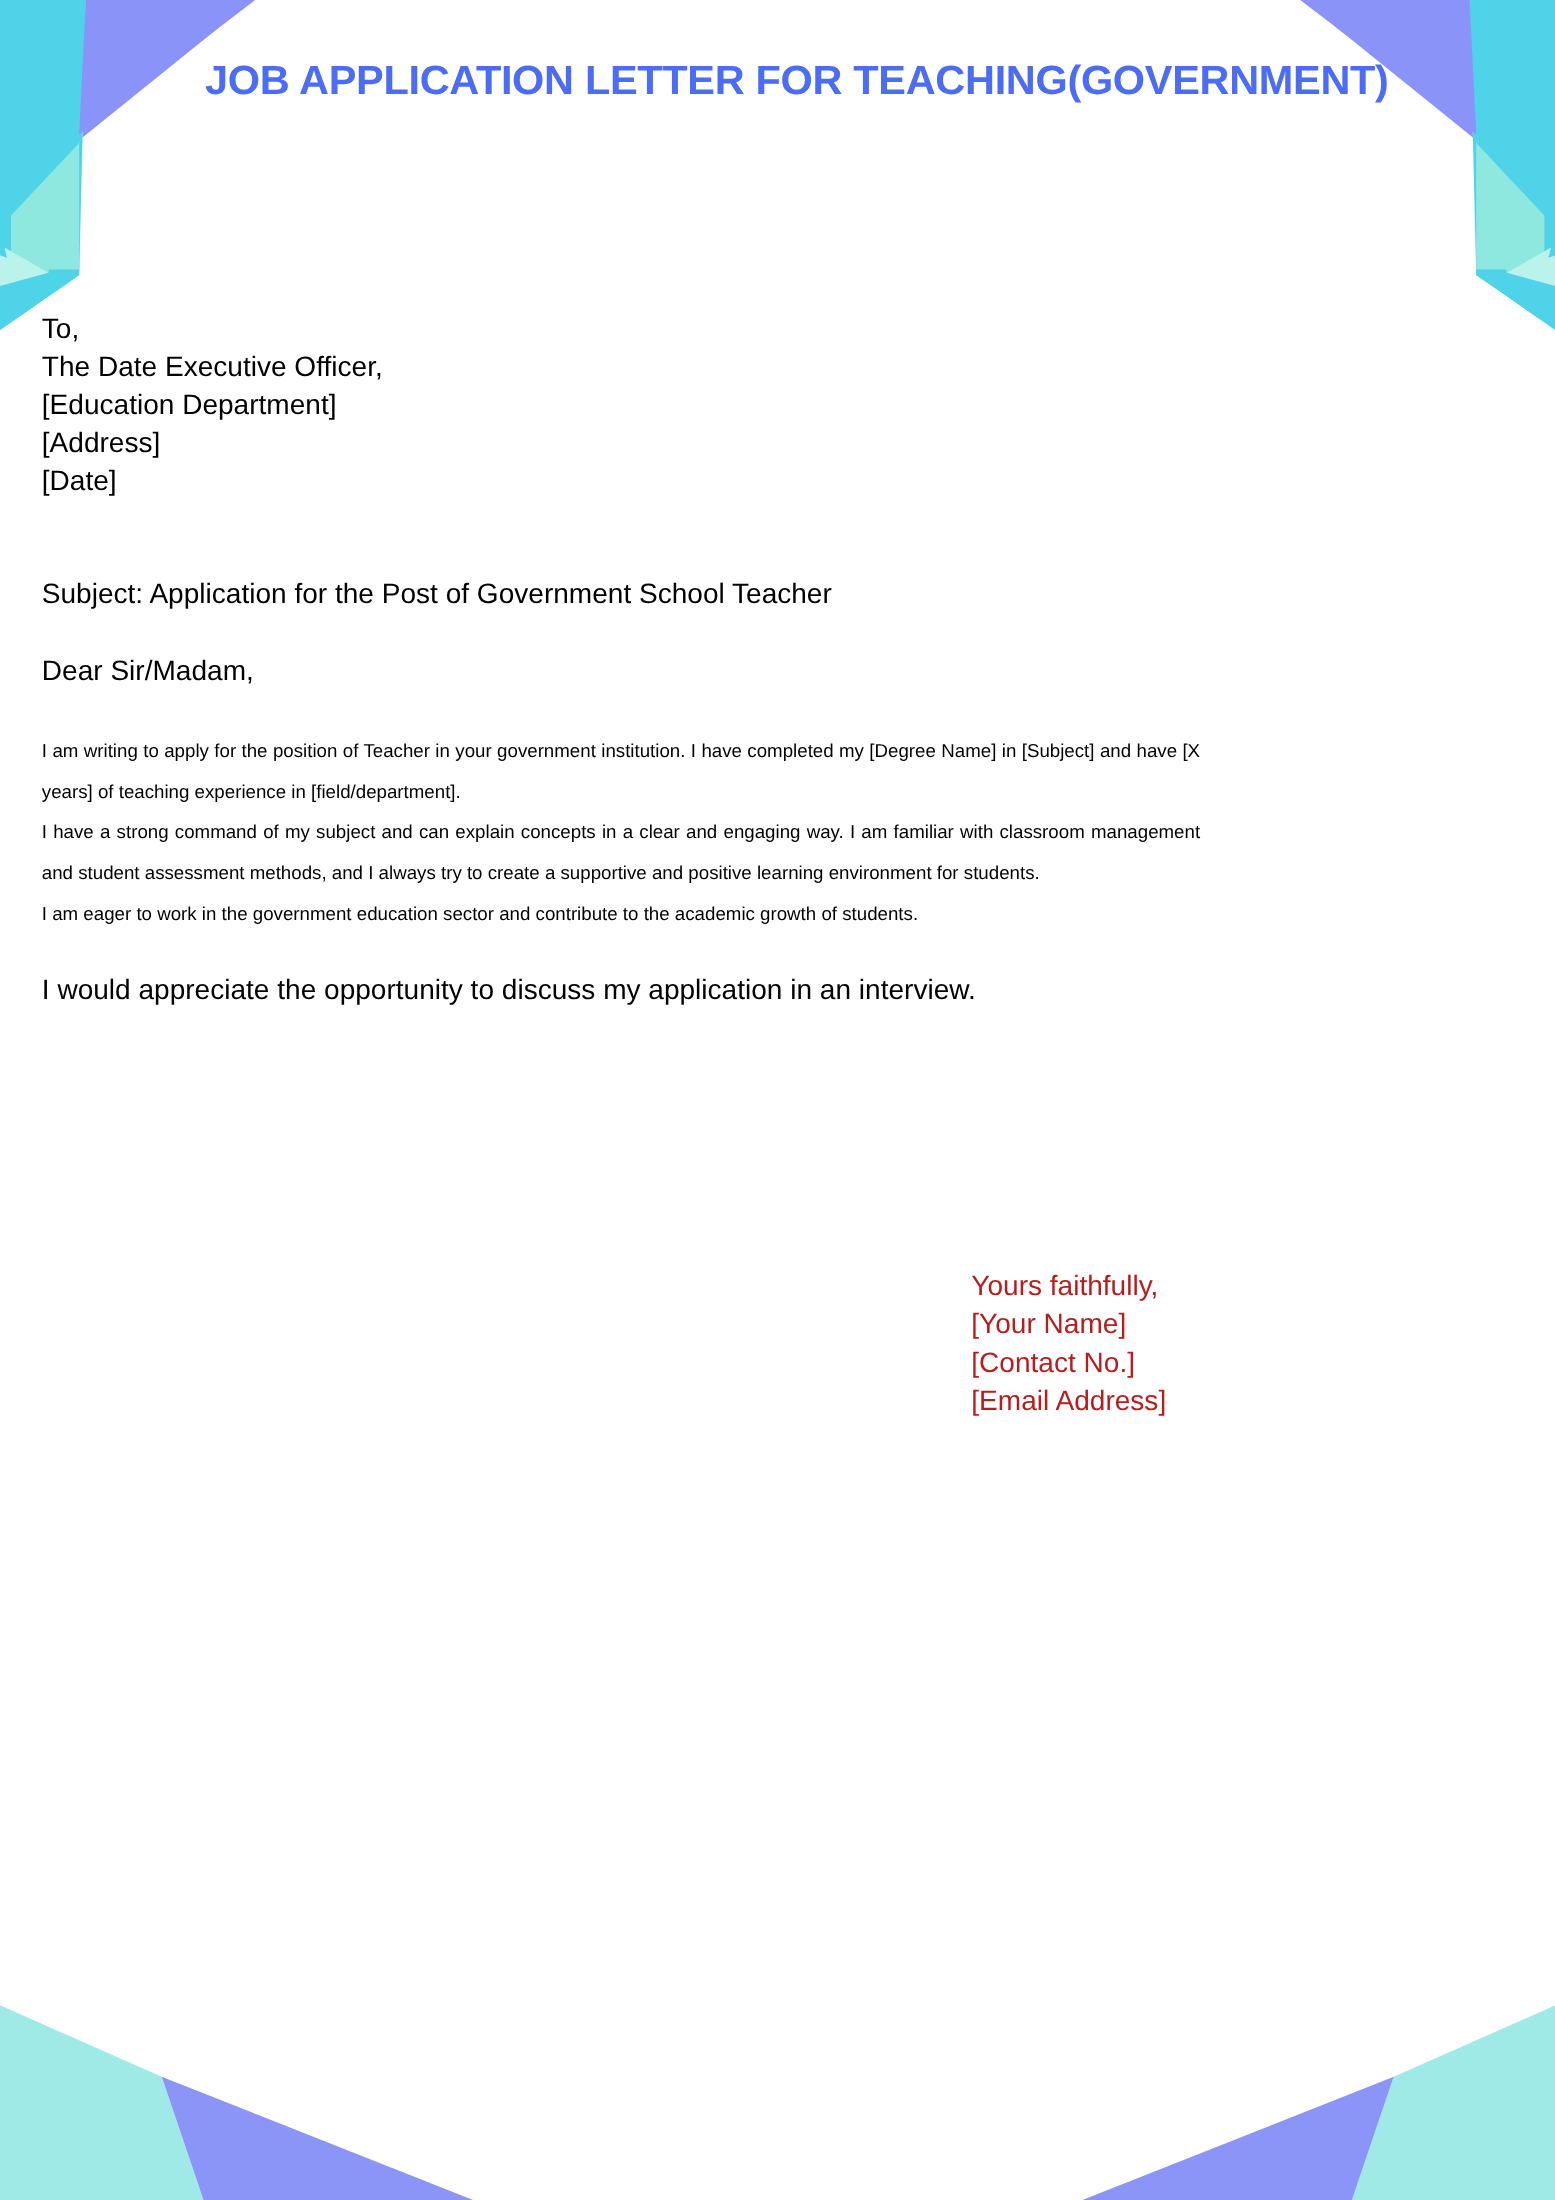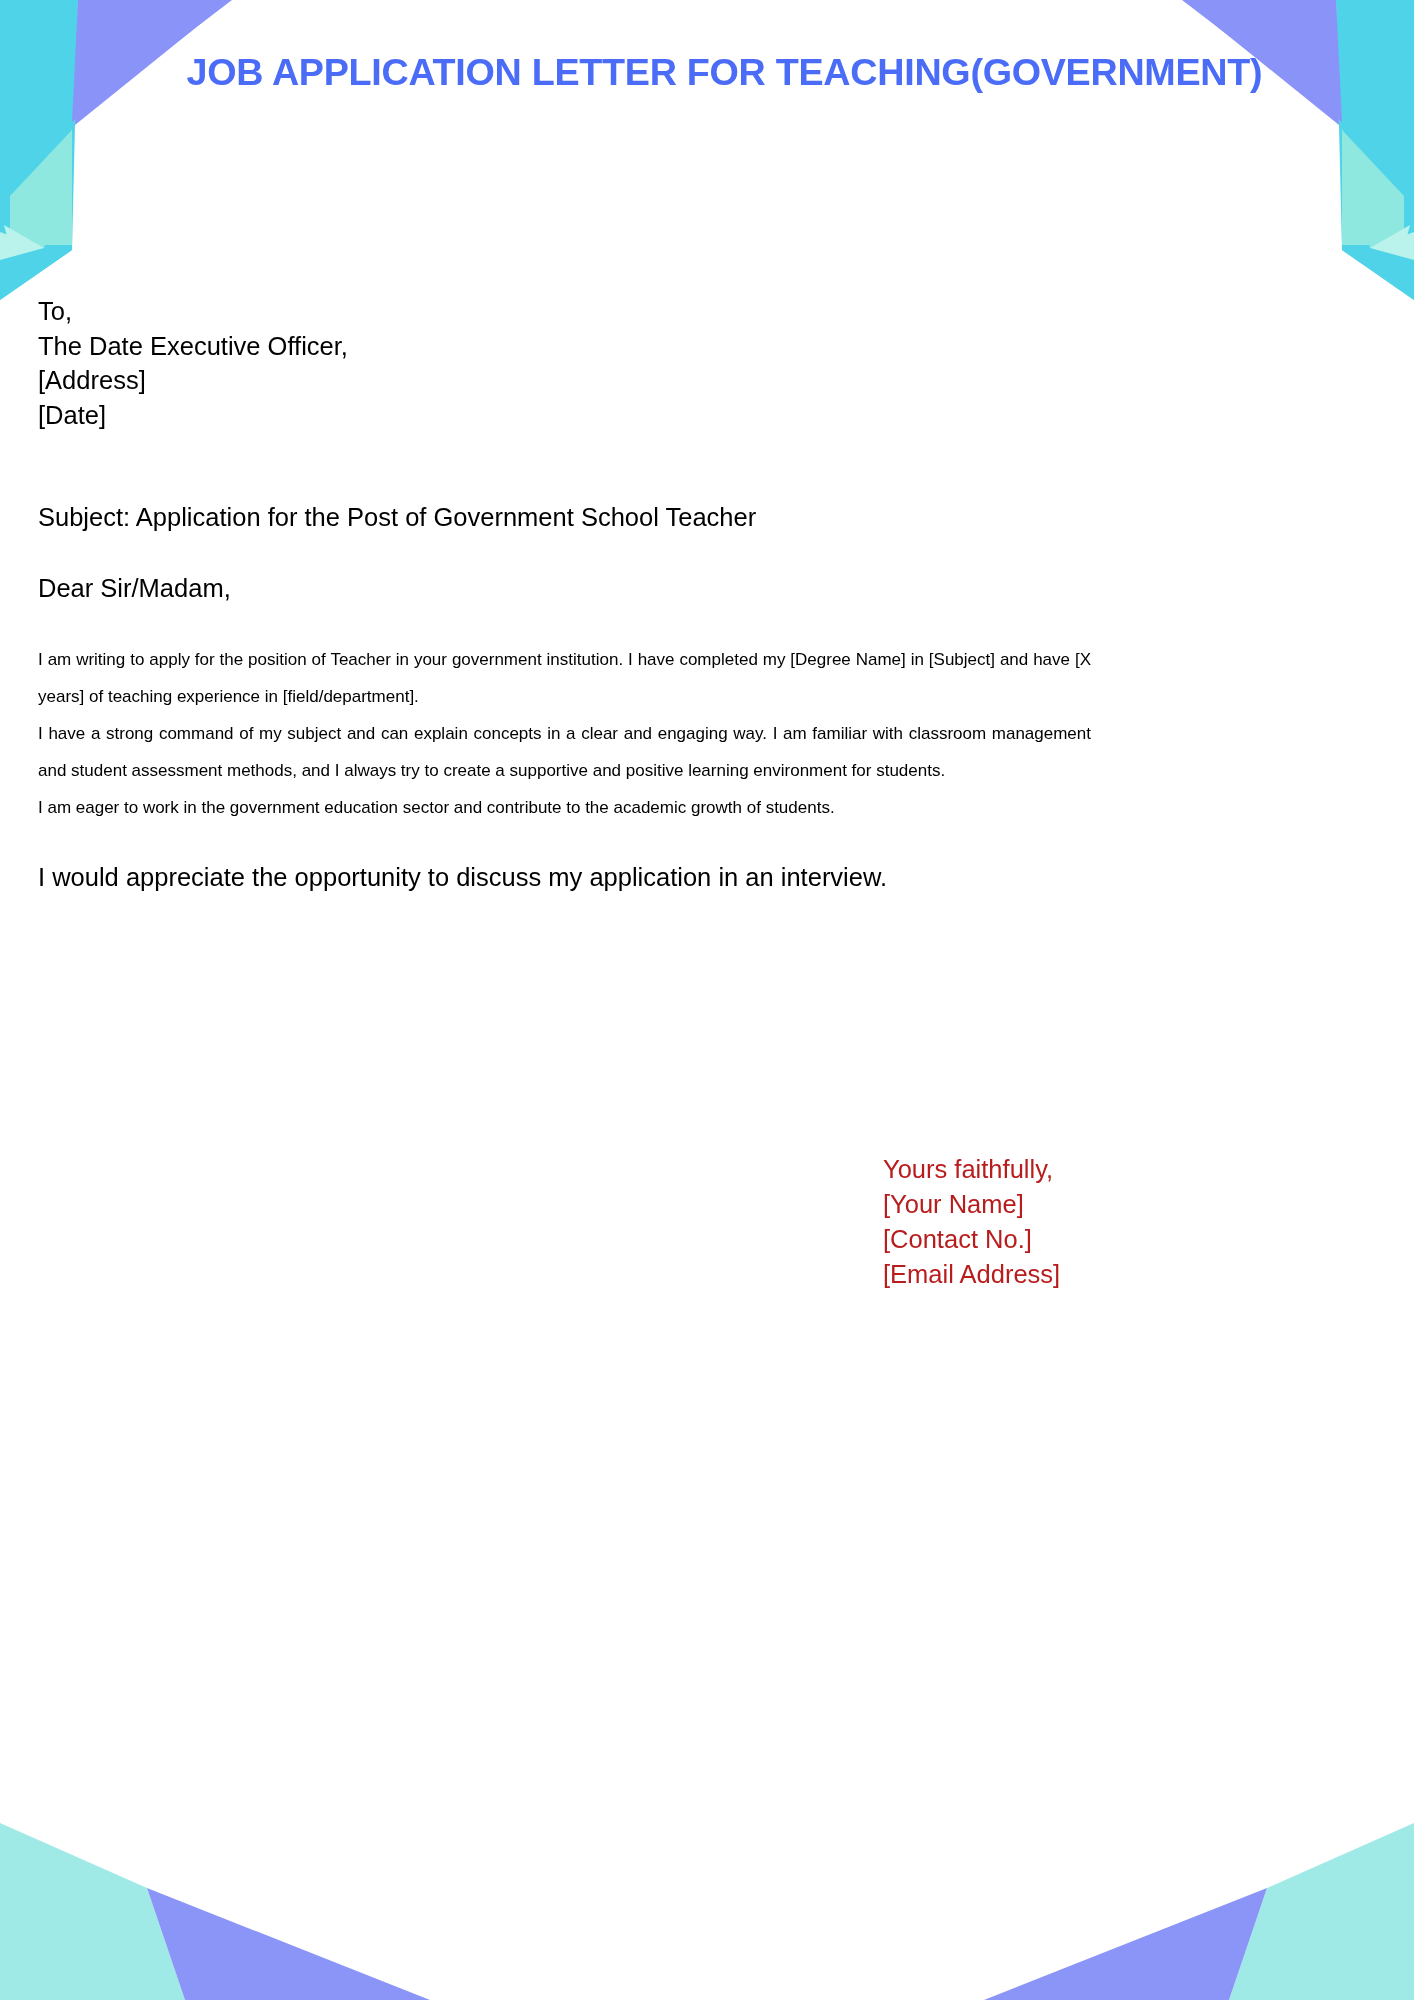--- a/index.html
+++ b/index.html
@@ -52,21 +52,21 @@
     color: #4a6cf7;
     white-space: nowrap;
     display: inline-block;
     transform: scaleX(1.02);
   }
 
   
   .letter {
     position: absolute;
     left: 38px;
-    top: 294px;
+    top: 282px;
     width: 1053px;
     z-index: 4;
   }
 
   .line {
     font-size: 25.5px;
     line-height: 34.5px;
     color: #000000;
     font-family: "Liberation Sans", sans-serif;
   }
@@ -145,20 +145,21 @@
 
   <div class="title-wrap">
     <span class="title">JOB APPLICATION LETTER FOR TEACHING(GOVERNMENT)</span>
   </div>
 
   <div class="letter">
 
     <div class="addr-block">
       <div class="line">To,</div>
       <div class="line">The Date Executive Officer,</div>
+      <div class="line">[Education Department]</div>
       <div class="line">[Address]</div>
       <div class="line">[Date]</div>
     </div>
 
     <div class="gap-lg"></div>
 
     <div class="line">Subject: Application for the Post of Government School Teacher</div>
 
     <div class="gap-md"></div>
 

